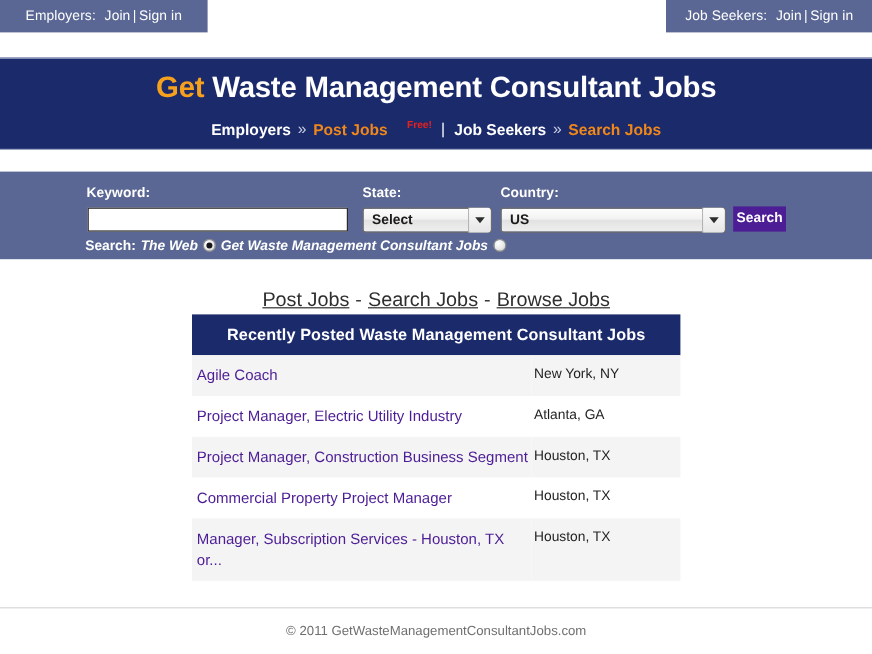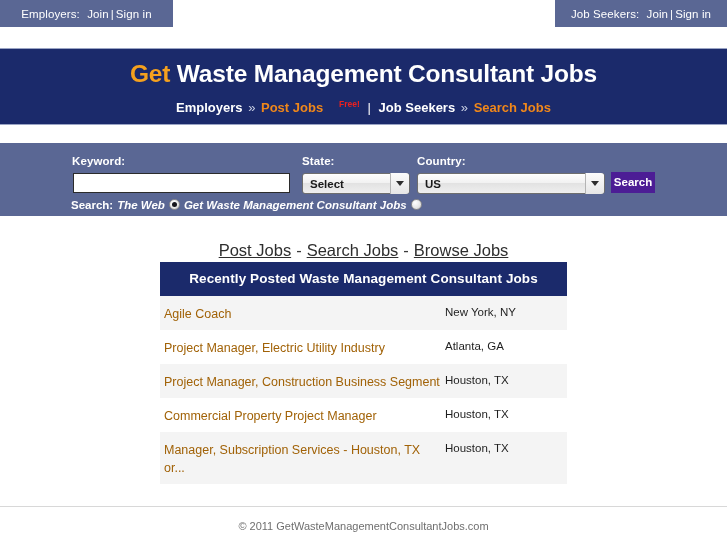--- a/index.html
+++ b/index.html
@@ -136,21 +136,21 @@
     background: #1b2a6b; color: #ffffff;
     font-size: 13.5px; font-weight: bold; text-align: center;
     padding: 9px 0 10px; letter-spacing: 0.1px;
   }
   .jobs-body { width: 100%; border-collapse: collapse; }
   .jobs-body tr.odd  { background: #f4f4f4; }
   .jobs-body tr.even { background: #ffffff; }
   .jobs-body td { padding: 8px 0 8px 4px; vertical-align: top; }
   .jobs-body td.title { padding-left: 4px; width: 283px; }
   .jobs-body td.title a {
-    color: #a16207; text-decoration: none; font-size: 12.5px; line-height: 16px;
+    color: #4c1d95; text-decoration: none; font-size: 12.5px; line-height: 16px;
   }
   .jobs-body td.loc {
     color: #1f1f1f; font-size: 11.5px; line-height: 16px;
     padding-left: 2px; white-space: nowrap;
   }
 
   
   .footrule {
     position: absolute; top: 506px; left: 0; width: 727px; height: 1px;
     background: #d8d8d8;

